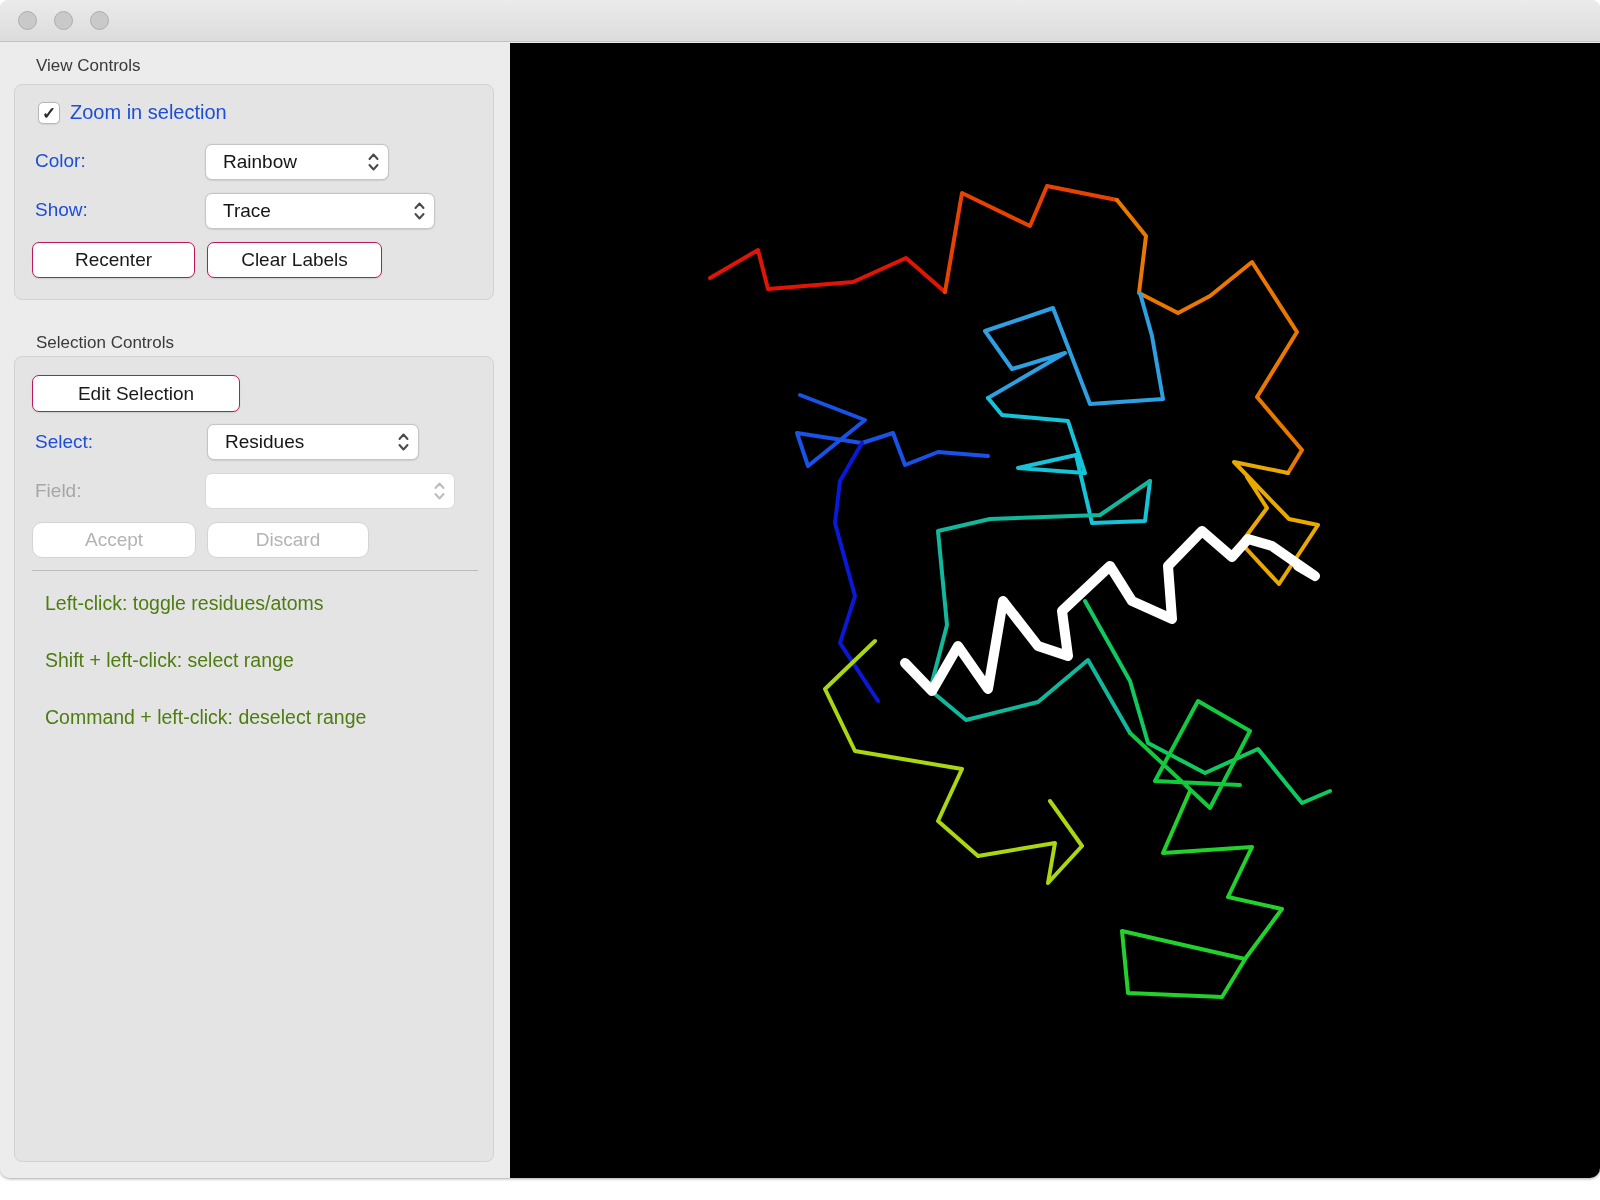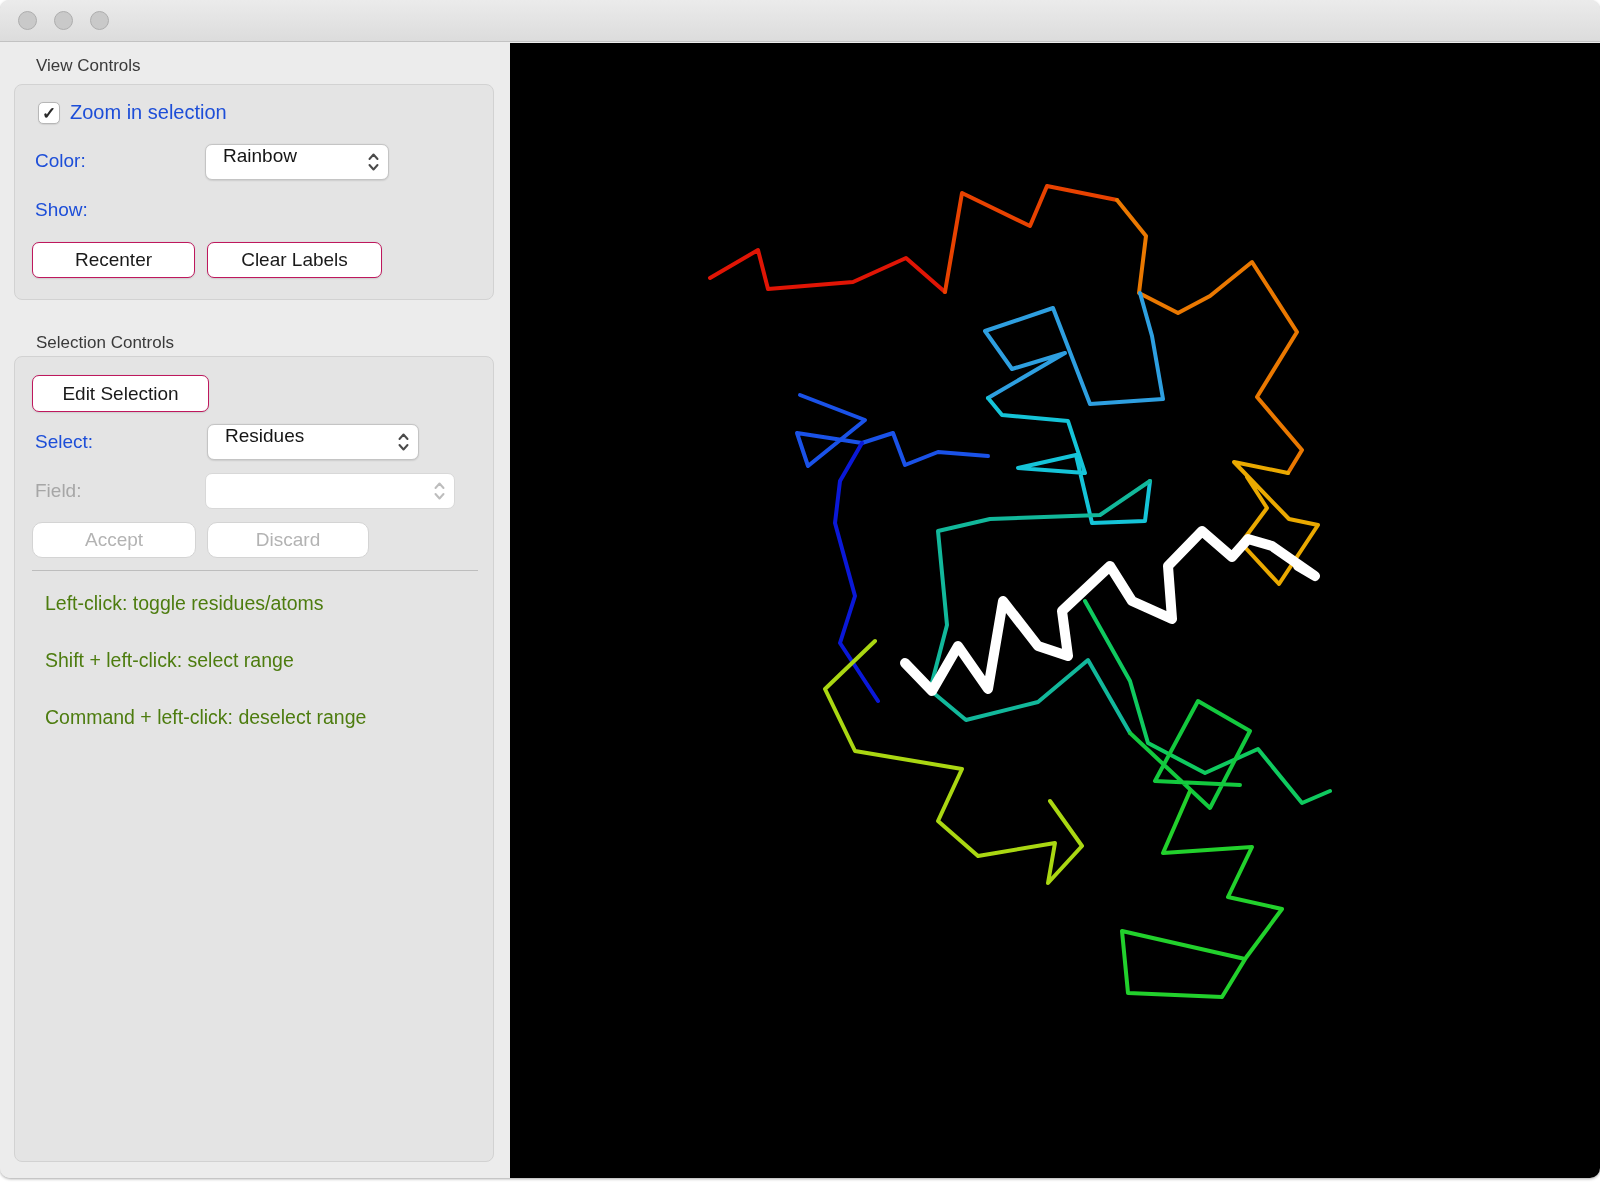--- a/index.html
+++ b/index.html
@@ -50,21 +50,21 @@
     display:flex; align-items:center; justify-content:center;
     box-shadow:0 0.5px 1px rgba(0,0,0,0.08);
   }
   .checkbox .check { font-size:17px; font-weight:bold; color:#2a2a2a; line-height:1; }
   #cb-label { left:70px; top:58px; font-size:20px; }
 
   
   .dropdown {
     position:absolute; height:36px; background:#ffffff;
     border:1px solid #c4c4c4; border-radius:7px;
-    display:flex; 
+    display:flex; align-items:center;
     box-shadow:0 0.5px 1.5px rgba(0,0,0,0.1);
   }
   .dd-value { flex:1; padding-left:17px; font-size:19px; color:#151515; }
   .dd-chevrons { width:22px; display:flex; align-items:center; justify-content:center; margin-right:4px; }
   .dropdown.disabled { border-color:#d8d8d8; box-shadow:none; }
   #dd-color  { left:205px; top:101px; width:184px; }
   #dd-show   { left:205px; top:150px; width:230px; }
   #dd-select { left:207px; top:381px; width:212px; }
   #dd-field  { left:205px; top:430px; width:250px; }
   #color-label { left:35px; top:107px; }
@@ -75,21 +75,21 @@
   
   .btn {
     position:absolute; background:#ffffff; border:1px solid #be185d;
     border-radius:7px; font-size:19px; color:#1a1a1a;
     display:flex; align-items:center; justify-content:center;
     box-shadow:0 0.5px 1.5px rgba(0,0,0,0.1); cursor:default;
   }
   .btn.disabled { color:#b3b3b3; border-color:#d4d4d4; box-shadow:none;border-radius:10px; }
   #btn-recenter { left:32px;  top:199px; width:163px; height:36px; }
   #btn-clear    { left:207px; top:199px; width:175px; height:36px; }
-  #btn-edit     { left:32px;  top:332px; width:177px; height:37px; }
+  #btn-edit     { left:32px;  top:332px; width:208px; height:37px; }
   #btn-accept   { left:32px;  top:479px; width:164px; height:36px; }
   #btn-discard  { left:207px; top:479px; width:162px; height:36px; }
 
   .divider { position:absolute; left:32px; top:527px; width:446px; height:1px; background:#bdbdbd; }
 
   .instr { position:absolute; left:45px; font-size:19.5px; color:#4d7c0f; }
   #instr-0 { top:549px; }
   #instr-1 { top:606px; }
   #instr-2 { top:663px; }
 
@@ -129,20 +129,29 @@
       <span class="dd-value">Rainbow</span>
       <span class="dd-chevrons">
         <svg width="13" height="24" viewBox="0 0 13 24">
           <path d="M2.5 9 L6.5 4.5 L10.5 9" fill="none" stroke="#4a4a4a" stroke-width="2" stroke-linecap="round" stroke-linejoin="round"></path>
           <path d="M2.5 15 L6.5 19.5 L10.5 15" fill="none" stroke="#4a4a4a" stroke-width="2" stroke-linecap="round" stroke-linejoin="round"></path>
         </svg>
       </span>
     </div>
 
     <span class="lbl" id="show-label">Show:</span>
+    <div class="dropdown" id="dd-show">
+      <span class="dd-value">Trace</span>
+      <span class="dd-chevrons">
+        <svg width="13" height="24" viewBox="0 0 13 24">
+          <path d="M2.5 9 L6.5 4.5 L10.5 9" fill="none" stroke="#4a4a4a" stroke-width="2" stroke-linecap="round" stroke-linejoin="round"></path>
+          <path d="M2.5 15 L6.5 19.5 L10.5 15" fill="none" stroke="#4a4a4a" stroke-width="2" stroke-linecap="round" stroke-linejoin="round"></path>
+        </svg>
+      </span>
+    </div>
 
     <button class="btn" id="btn-recenter">Recenter</button>
     <button class="btn" id="btn-clear">Clear Labels</button>
 
     <div class="section-title" id="sc-title">Selection Controls</div>
 
     <div class="groupbox gb2"></div>
 
     <button class="btn" id="btn-edit">Edit Selection</button>
 

